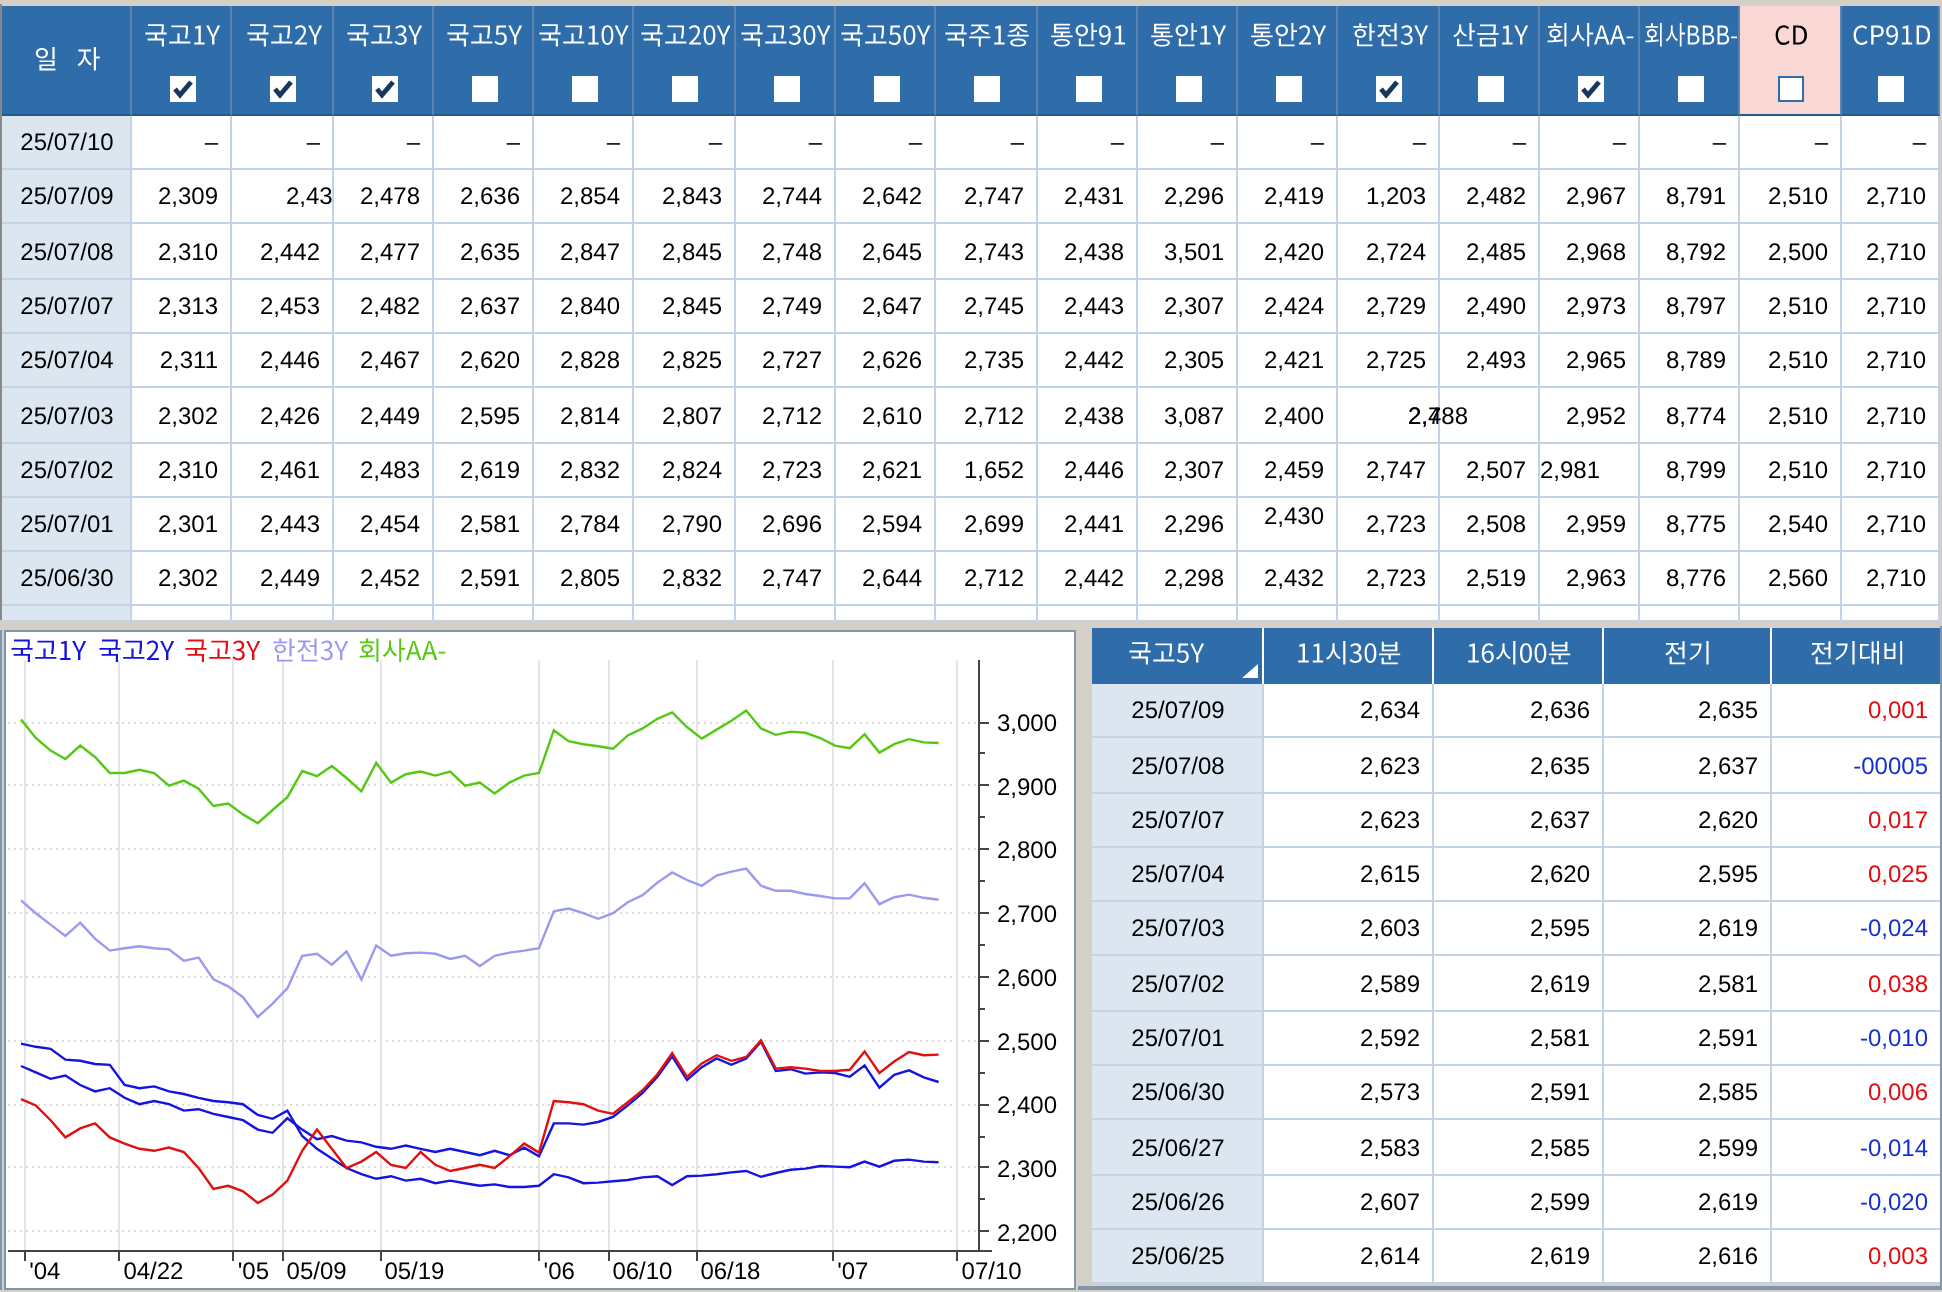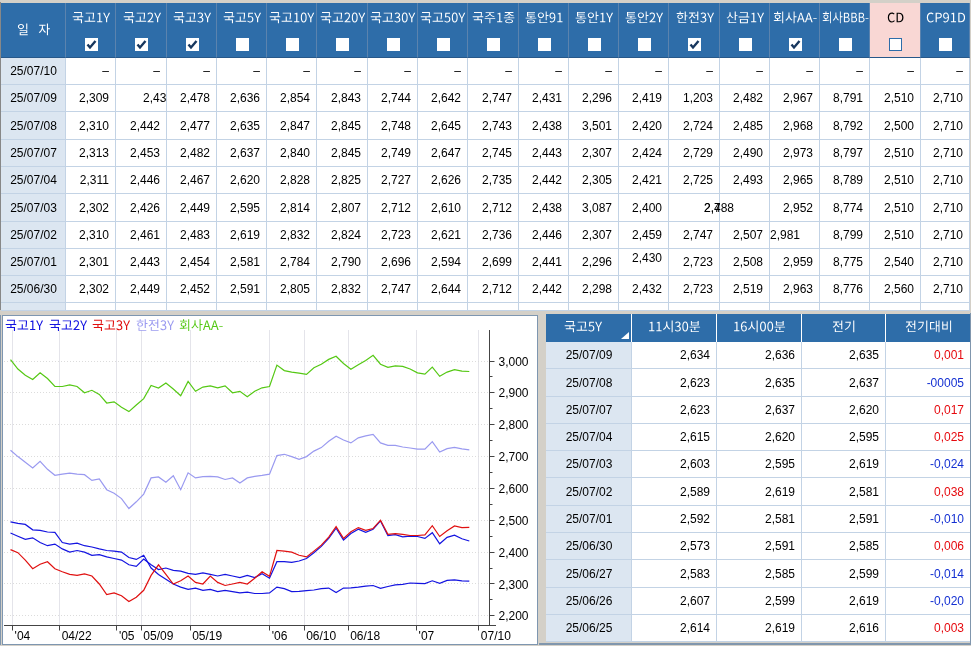--- a/index.html
+++ b/index.html
@@ -382,21 +382,21 @@
 <div class="c num" style="left:217px;top:222px;width:50px;line-height:27px;padding-right:7px">2,619</div>
 <div class="c" style="left:267px;top:222px;width:50px;height:27px;background:#fff;border-right:1px solid #c3d3e5;border-bottom:1px solid #c3d3e5;line-height:27px"></div>
 <div class="c num" style="left:267px;top:222px;width:50px;line-height:27px;padding-right:7px">2,832</div>
 <div class="c" style="left:317px;top:222px;width:51px;height:27px;background:#fff;border-right:1px solid #c3d3e5;border-bottom:1px solid #c3d3e5;line-height:27px"></div>
 <div class="c num" style="left:317px;top:222px;width:51px;line-height:27px;padding-right:7px">2,824</div>
 <div class="c" style="left:368px;top:222px;width:50px;height:27px;background:#fff;border-right:1px solid #c3d3e5;border-bottom:1px solid #c3d3e5;line-height:27px"></div>
 <div class="c num" style="left:368px;top:222px;width:50px;line-height:27px;padding-right:7px">2,723</div>
 <div class="c" style="left:418px;top:222px;width:50px;height:27px;background:#fff;border-right:1px solid #c3d3e5;border-bottom:1px solid #c3d3e5;line-height:27px"></div>
 <div class="c num" style="left:418px;top:222px;width:50px;line-height:27px;padding-right:7px">2,621</div>
 <div class="c" style="left:468px;top:222px;width:51px;height:27px;background:#fff;border-right:1px solid #c3d3e5;border-bottom:1px solid #c3d3e5;line-height:27px"></div>
-<div class="c num" style="left:468px;top:222px;width:51px;line-height:27px;padding-right:7px">2,736</div>
+<div class="c num" style="left:468px;top:222px;width:51px;line-height:27px;padding-right:7px">1,652</div>
 <div class="c" style="left:519px;top:222px;width:50px;height:27px;background:#fff;border-right:1px solid #c3d3e5;border-bottom:1px solid #c3d3e5;line-height:27px"></div>
 <div class="c num" style="left:519px;top:222px;width:50px;line-height:27px;padding-right:7px">2,446</div>
 <div class="c" style="left:569px;top:222px;width:50px;height:27px;background:#fff;border-right:1px solid #c3d3e5;border-bottom:1px solid #c3d3e5;line-height:27px"></div>
 <div class="c num" style="left:569px;top:222px;width:50px;line-height:27px;padding-right:7px">2,307</div>
 <div class="c" style="left:619px;top:222px;width:50px;height:27px;background:#fff;border-right:1px solid #c3d3e5;border-bottom:1px solid #c3d3e5;line-height:27px"></div>
 <div class="c num" style="left:619px;top:222px;width:50px;line-height:27px;padding-right:7px">2,459</div>
 <div class="c" style="left:669px;top:222px;width:51px;height:27px;background:#fff;border-right:1px solid #c3d3e5;border-bottom:1px solid #c3d3e5;line-height:27px"></div>
 <div class="c num" style="left:669px;top:222px;width:51px;line-height:27px;padding-right:7px">2,747</div>
 <div class="c" style="left:720px;top:222px;width:50px;height:27px;background:#fff;border-right:1px solid #c3d3e5;border-bottom:1px solid #c3d3e5;line-height:27px"></div>
 <div class="c num" style="left:720px;top:222px;width:50px;line-height:27px;padding-right:7px">2,507</div>

